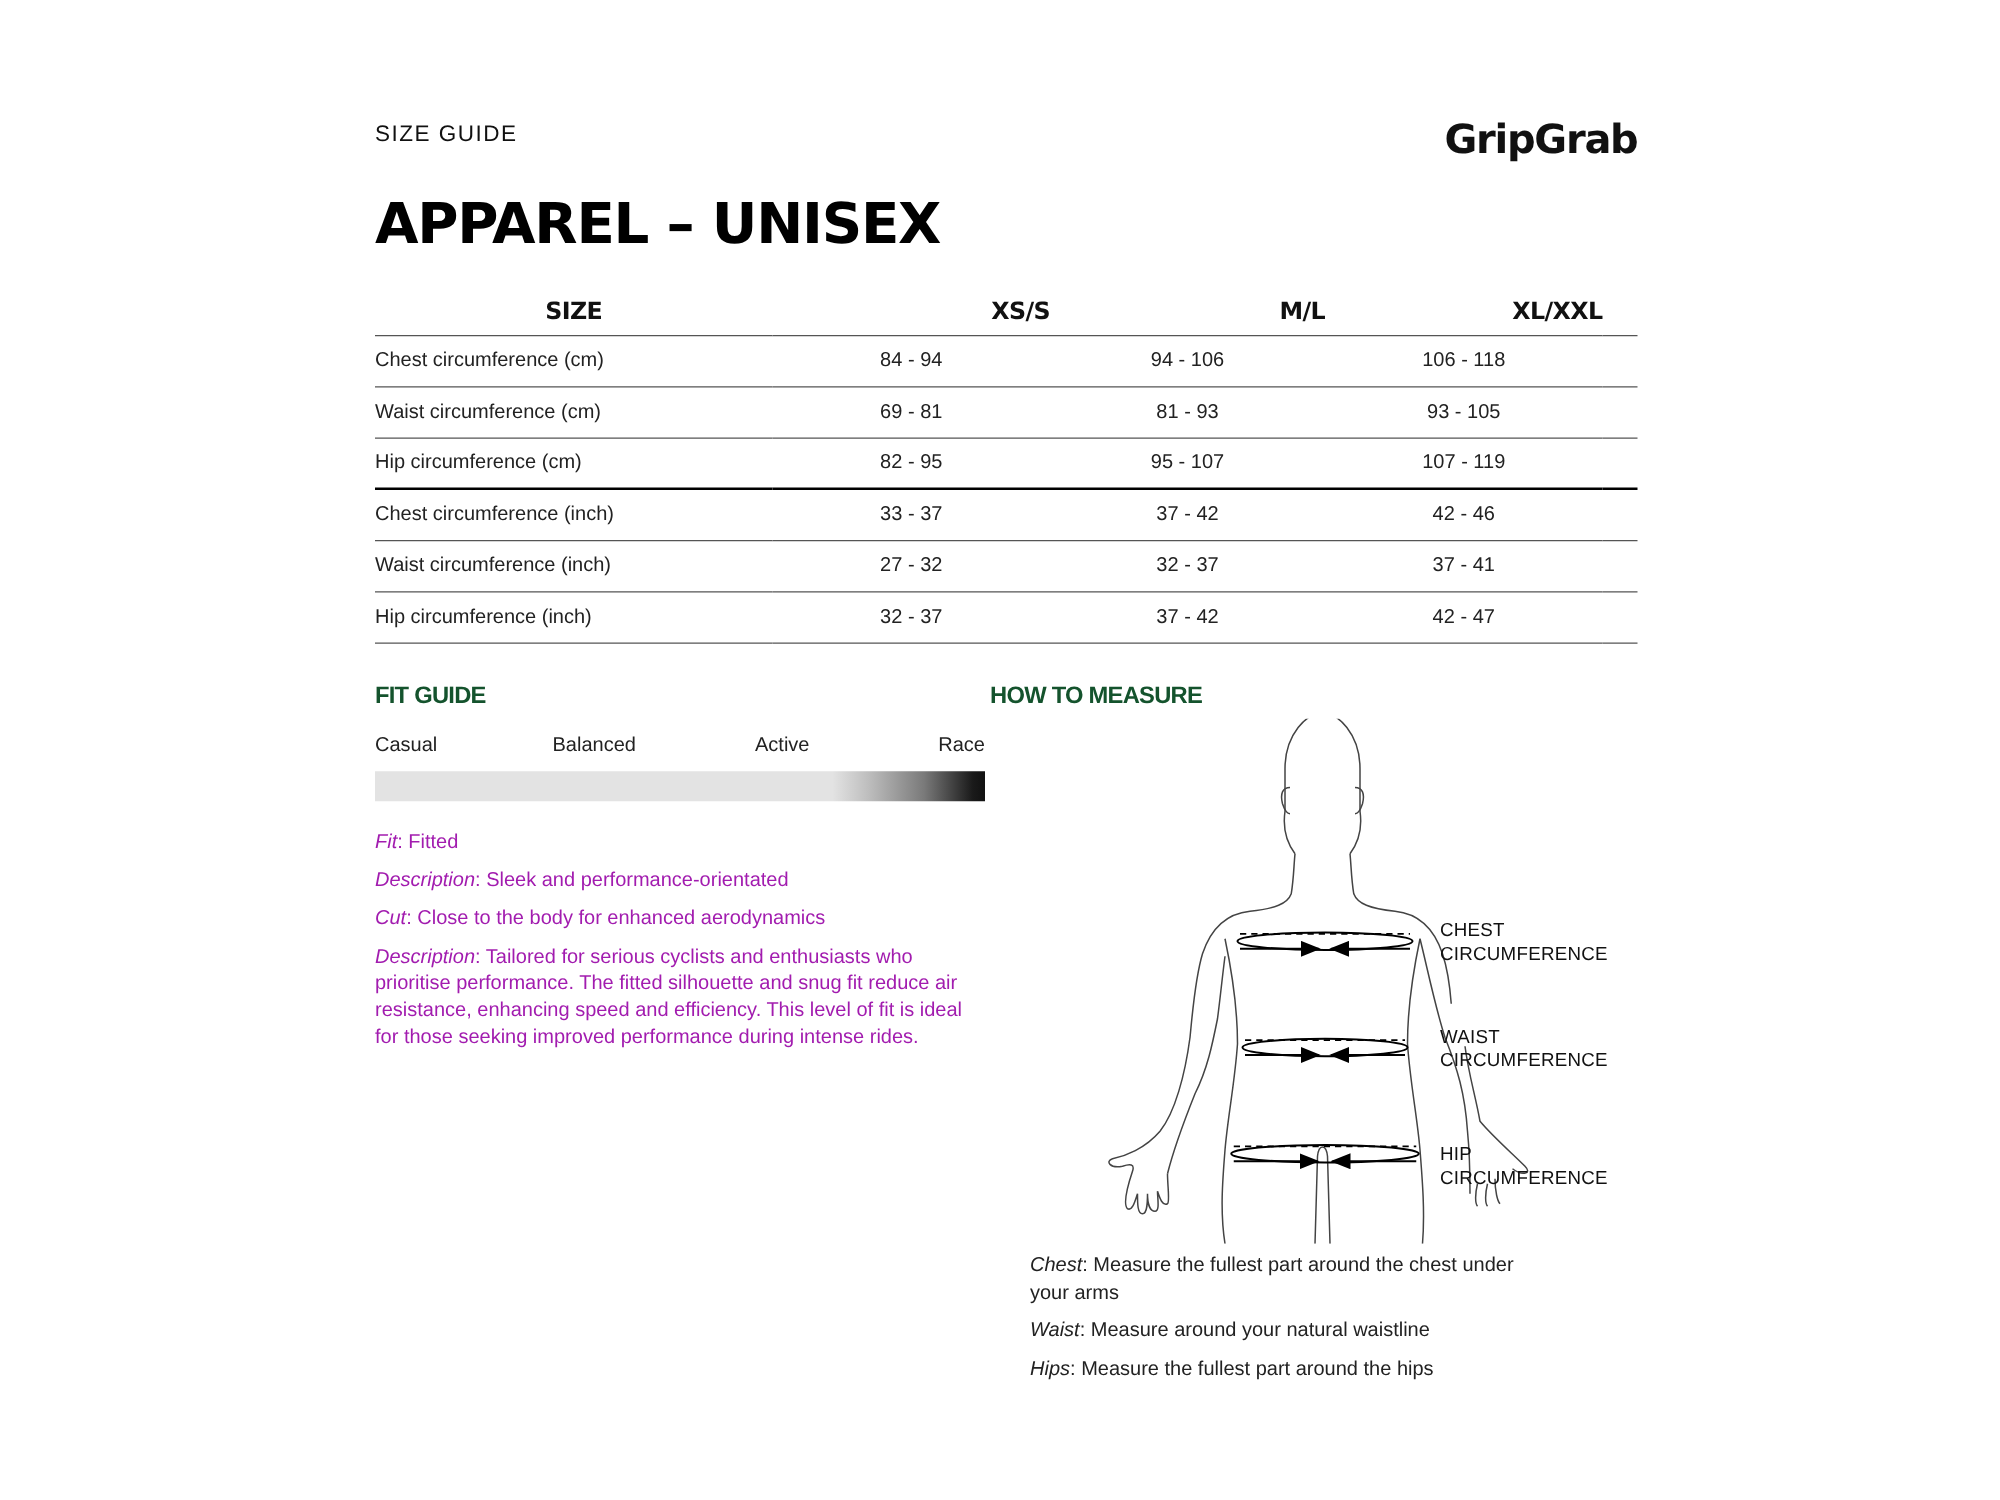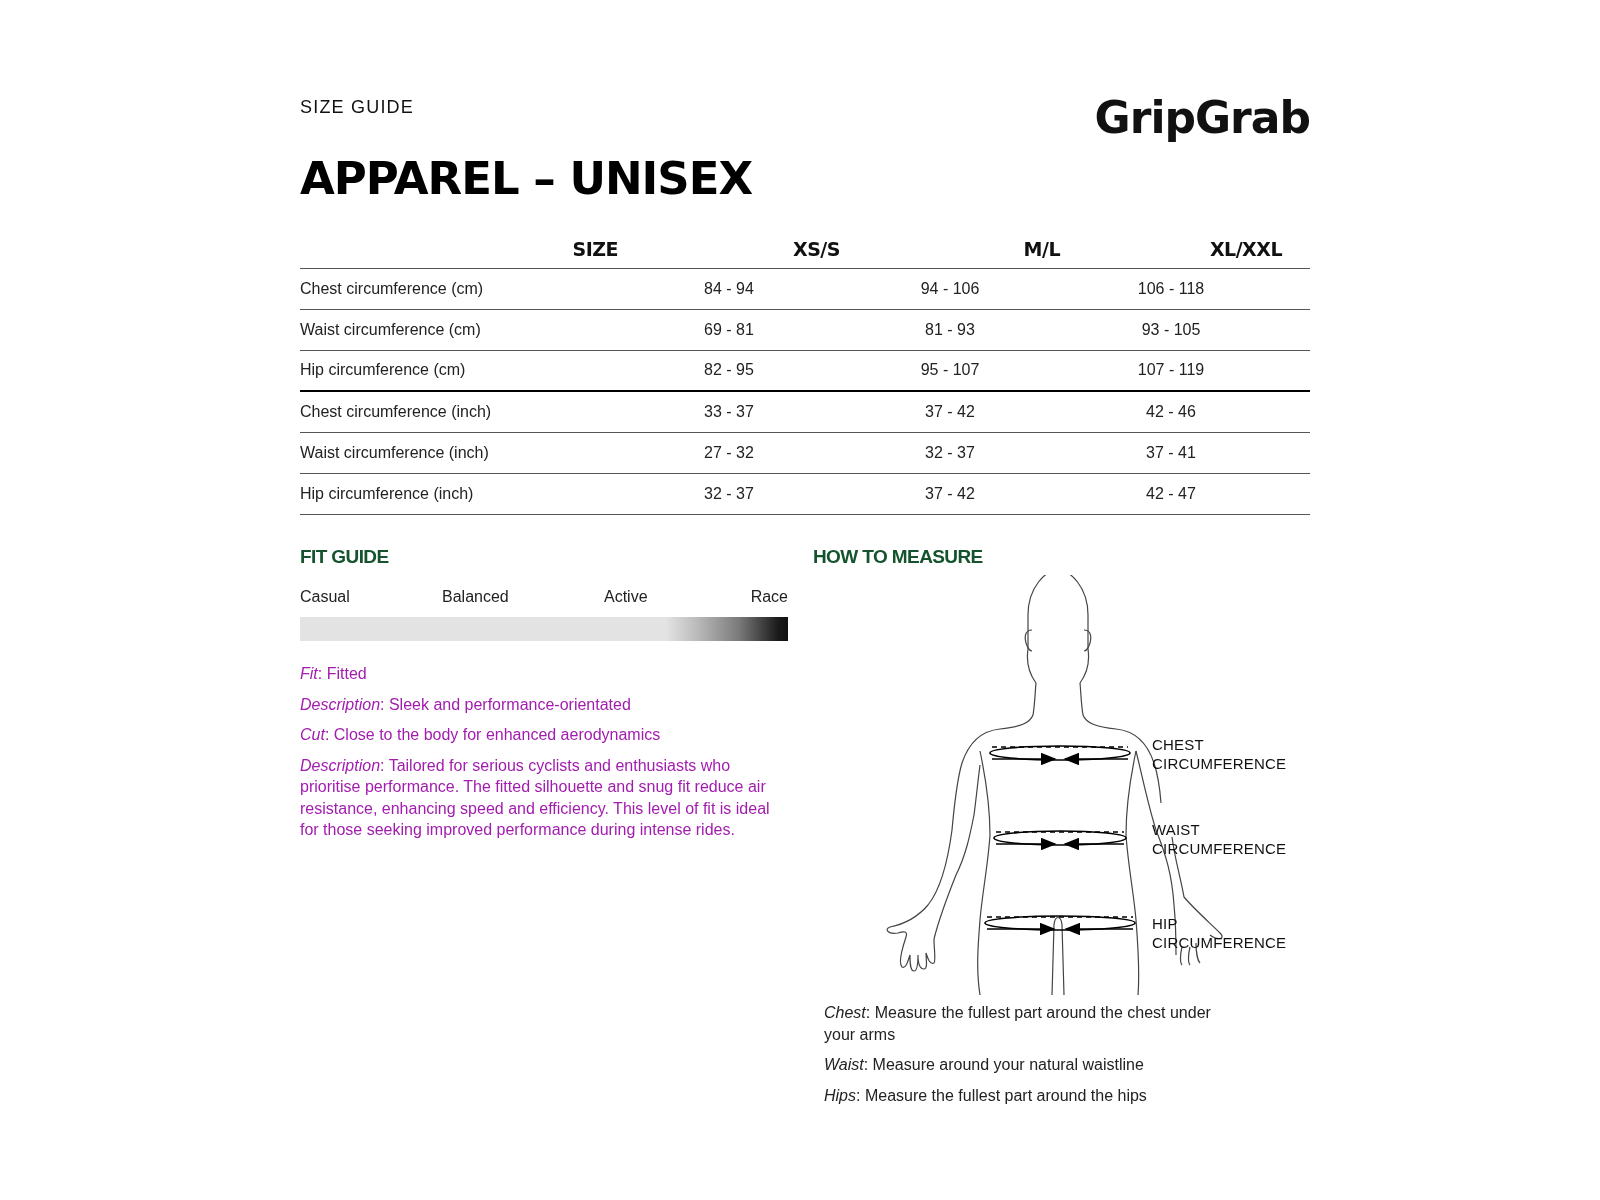--- a/index.html
+++ b/index.html
@@ -2,27 +2,27 @@
 <html><head>
   <meta charset="utf-8">
   <style>
     * { box-sizing: border-box; margin: 0; padding: 0; }
     html, body { width: 1600px; height: 1200px; background: #ffffff; overflow: hidden; }
     body { font-family: "Liberation Sans", "DejaVu Sans", sans-serif; color: #111; position: relative; }
 
     .page { position: absolute; left: 300px; top: 0; width: 1010px; height: 1200px; }
 
     .eyebrow { position: absolute; left: 0; top: 97px; font-size: 18px; letter-spacing: 1.2px; color: #111; }
-    .brand { position: absolute; right: 0; top: 92px; font-size: 44px; font-weight: 700; letter-spacing: -1px; color: #111; font-family: "DejaVu Sans", sans-serif; }
+    .brand { position: absolute; right: 0; top: 92px; font-size: 32px; font-weight: 700; letter-spacing: -1px; color: #111; font-family: "DejaVu Sans", sans-serif; }
     .title { position: absolute; left: 0; top: 152px; font-size: 45px; font-weight: 700; letter-spacing: -1px; color: #000; font-family: "DejaVu Sans", sans-serif; }
 
     
     .size-table { position: absolute; left: 0; top: 230px; width: 1010px; border-collapse: collapse; }
     .size-table th { font-size: 19px; font-weight: 700; text-align: right; height: 38px; vertical-align: middle; border-bottom: 1.5px solid #555; font-family: "DejaVu Sans", sans-serif; letter-spacing: -0.5px; }
-    .size-table th:first-child { text-align: right; }
+    .size-table th:first-child { text-align: center; }
     .size-table td { font-size: 16px; height: 41px; text-align: center; vertical-align: middle; border-bottom: 1.5px solid #555; color: #222; }
     .size-table td:first-child { text-align: left; }
     .size-table tr.divider-thick td { border-bottom: 2.5px solid #000; }
     .size-table col.c0 { width: 318px; }
     .size-table col.c1 { width: 222px; }
     .size-table col.c2 { width: 220px; }
     .size-table col.c3 { width: 222px; }
     .size-table col.c4 { width: 28px; }
 
     
@@ -30,21 +30,21 @@
     .fit-title { left: 0; top: 546px; }
     .fit-scale { position: absolute; left: 0; top: 588px; width: 488px; height: 20px; font-size: 16px; color: #222; }
     .fit-scale span { position: absolute; top: 0; }
     .fit-bar { position: absolute; left: 0; top: 617px; width: 488px; height: 24px; background: linear-gradient(to right, #e3e3e3 0%, #e3e3e3 75%, #bdbdbd 81%, #7a7a7a 90%, #1a1a1a 98%, #111 100%); }
 
     .fit-text { position: absolute; left: 0; top: 663px; width: 490px; font-size: 16px; line-height: 21.5px; color: #a21caf; }
     .fit-text p { margin-bottom: 9px; }
     .fit-text em { font-style: italic; }
 
     
-    .measure-title { left: 513px; top: 546px; }
+    .measure-title { left: 492px; top: 546px; }
     .figure { position: absolute; left: 580px; top: 575px; width: 360px; height: 420px; }
     .figure svg { width: 100%; height: 100%; }
     .m-label { position: absolute; left: 852px; font-size: 15px; line-height: 19px; color: #111; letter-spacing: 0.2px; }
     .measure-text { position: absolute; left: 524px; top: 1002px; width: 420px; font-size: 16px; line-height: 21.5px; color: #222; }
     .measure-text p { margin-bottom: 9px; }
     .measure-text em { font-style: italic; }
   </style>
 </head>
 <body>
 

